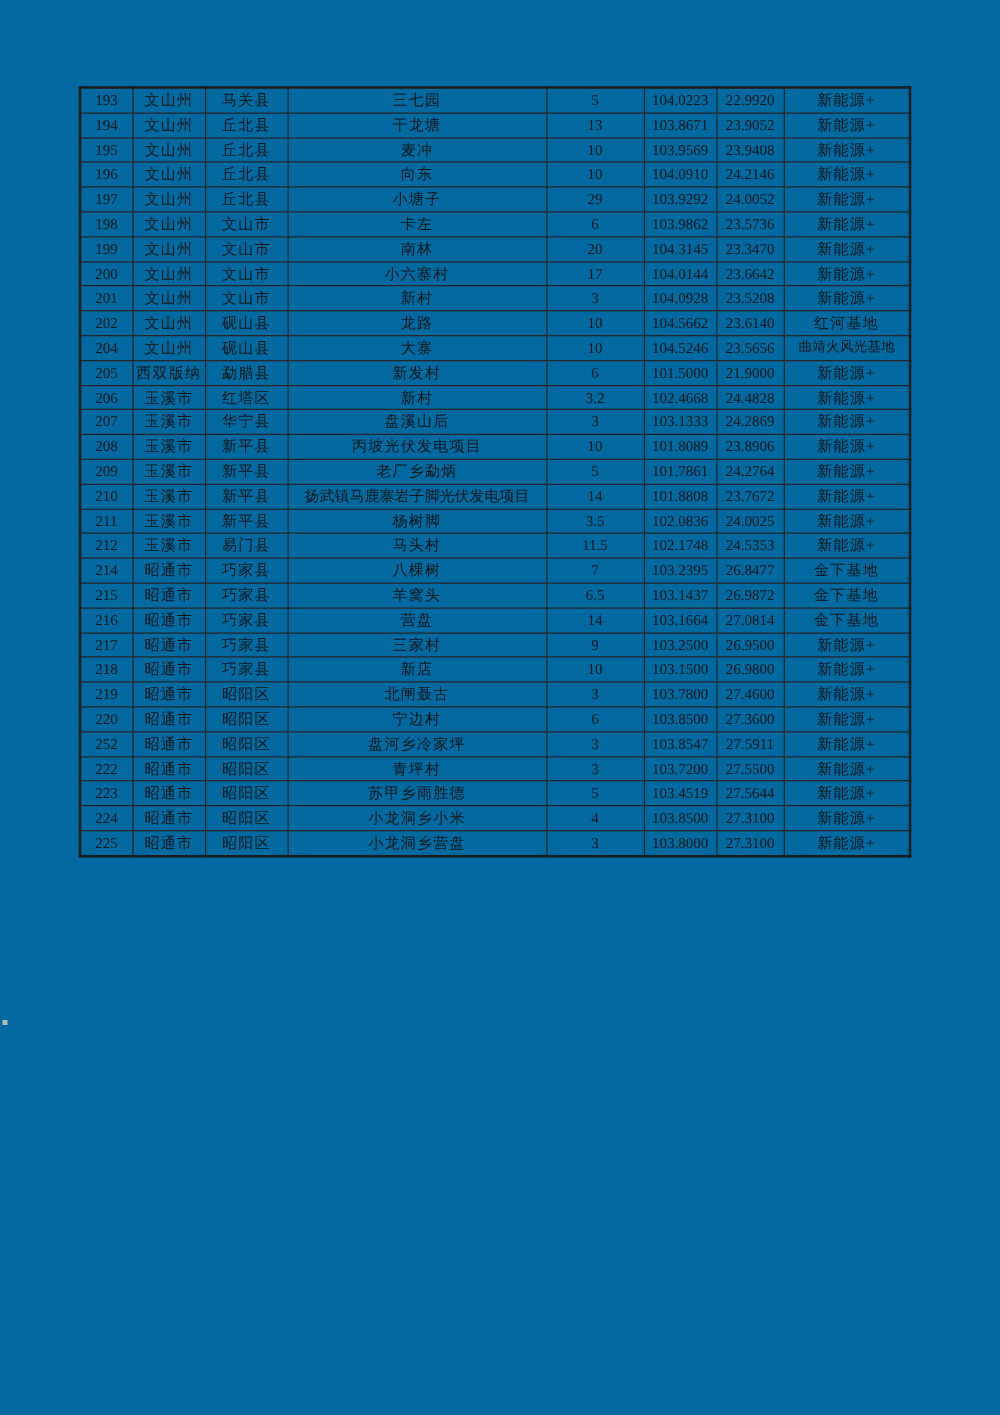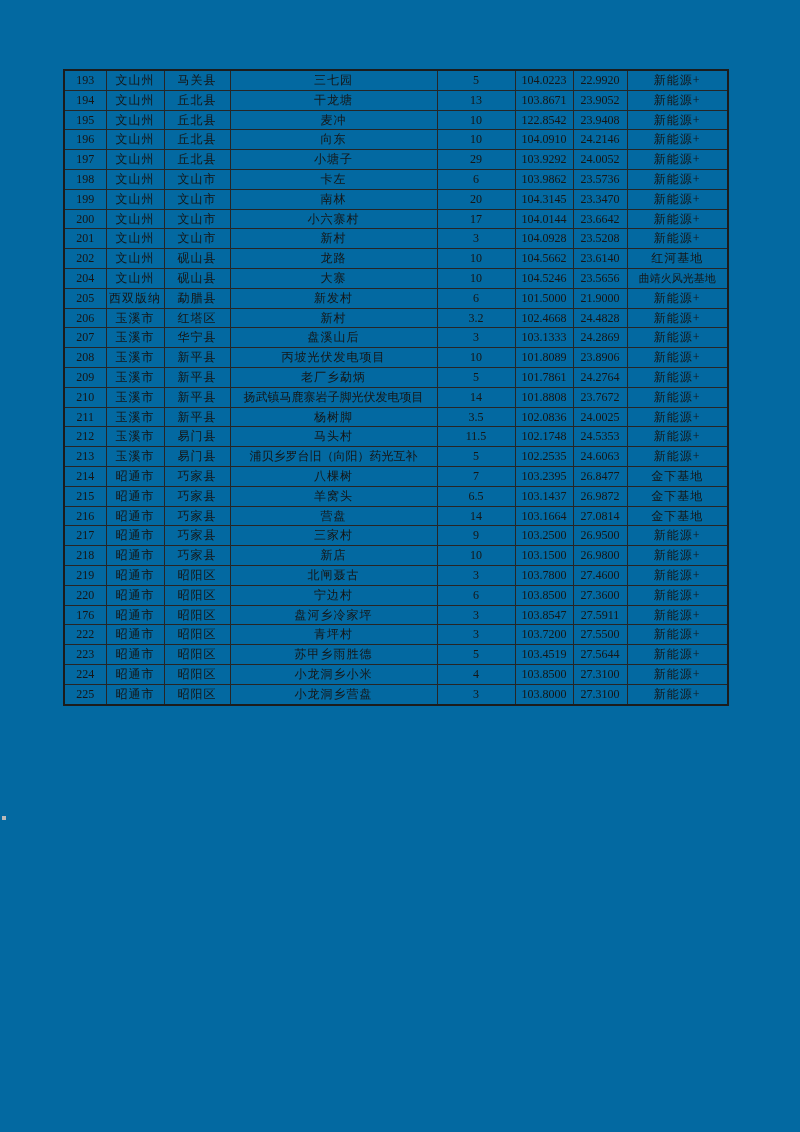--- a/index.html
+++ b/index.html
@@ -104,21 +104,21 @@
           <td class="c-lon">103.8671</td>
           <td class="c-lat">23.9052</td>
           <td class="c-cat">新能源+</td>
         </tr>
         <tr>
           <td class="c-no">195</td>
           <td class="c-pref">文山州</td>
           <td class="c-county">丘北县</td>
           <td class="c-name">麦冲</td>
           <td class="c-cap">10</td>
-          <td class="c-lon">122.8542</td>
+          <td class="c-lon">103.9569</td>
           <td class="c-lat">23.9408</td>
           <td class="c-cat">新能源+</td>
         </tr>
         <tr>
           <td class="c-no">196</td>
           <td class="c-pref">文山州</td>
           <td class="c-county">丘北县</td>
           <td class="c-name">向东</td>
           <td class="c-cap">10</td>
           <td class="c-lon">104.0910</td>
@@ -269,30 +269,20 @@
           <td class="c-no">212</td>
           <td class="c-pref">玉溪市</td>
           <td class="c-county">易门县</td>
           <td class="c-name">马头村</td>
           <td class="c-cap">11.5</td>
           <td class="c-lon">102.1748</td>
           <td class="c-lat">24.5353</td>
           <td class="c-cat">新能源+</td>
         </tr>
         <tr>
-          <td class="c-no">213</td>
-          <td class="c-pref">玉溪市</td>
-          <td class="c-county">易门县</td>
-          <td class="c-name long">浦贝乡罗台旧（向阳）药光互补</td>
-          <td class="c-cap">5</td>
-          <td class="c-lon">102.2535</td>
-          <td class="c-lat">24.6063</td>
-          <td class="c-cat">新能源+</td>
-        </tr>
-        <tr>
           <td class="c-no">214</td>
           <td class="c-pref">昭通市</td>
           <td class="c-county">巧家县</td>
           <td class="c-name">八棵树</td>
           <td class="c-cap">7</td>
           <td class="c-lon">103.2395</td>
           <td class="c-lat">26.8477</td>
           <td class="c-cat">金下基地</td>
         </tr>
         <tr>
@@ -349,21 +339,21 @@
           <td class="c-no">220</td>
           <td class="c-pref">昭通市</td>
           <td class="c-county">昭阳区</td>
           <td class="c-name">宁边村</td>
           <td class="c-cap">6</td>
           <td class="c-lon">103.8500</td>
           <td class="c-lat">27.3600</td>
           <td class="c-cat">新能源+</td>
         </tr>
         <tr>
-          <td class="c-no">176</td>
+          <td class="c-no">252</td>
           <td class="c-pref">昭通市</td>
           <td class="c-county">昭阳区</td>
           <td class="c-name">盘河乡冷家坪</td>
           <td class="c-cap">3</td>
           <td class="c-lon">103.8547</td>
           <td class="c-lat">27.5911</td>
           <td class="c-cat">新能源+</td>
         </tr>
         <tr>
           <td class="c-no">222</td>

